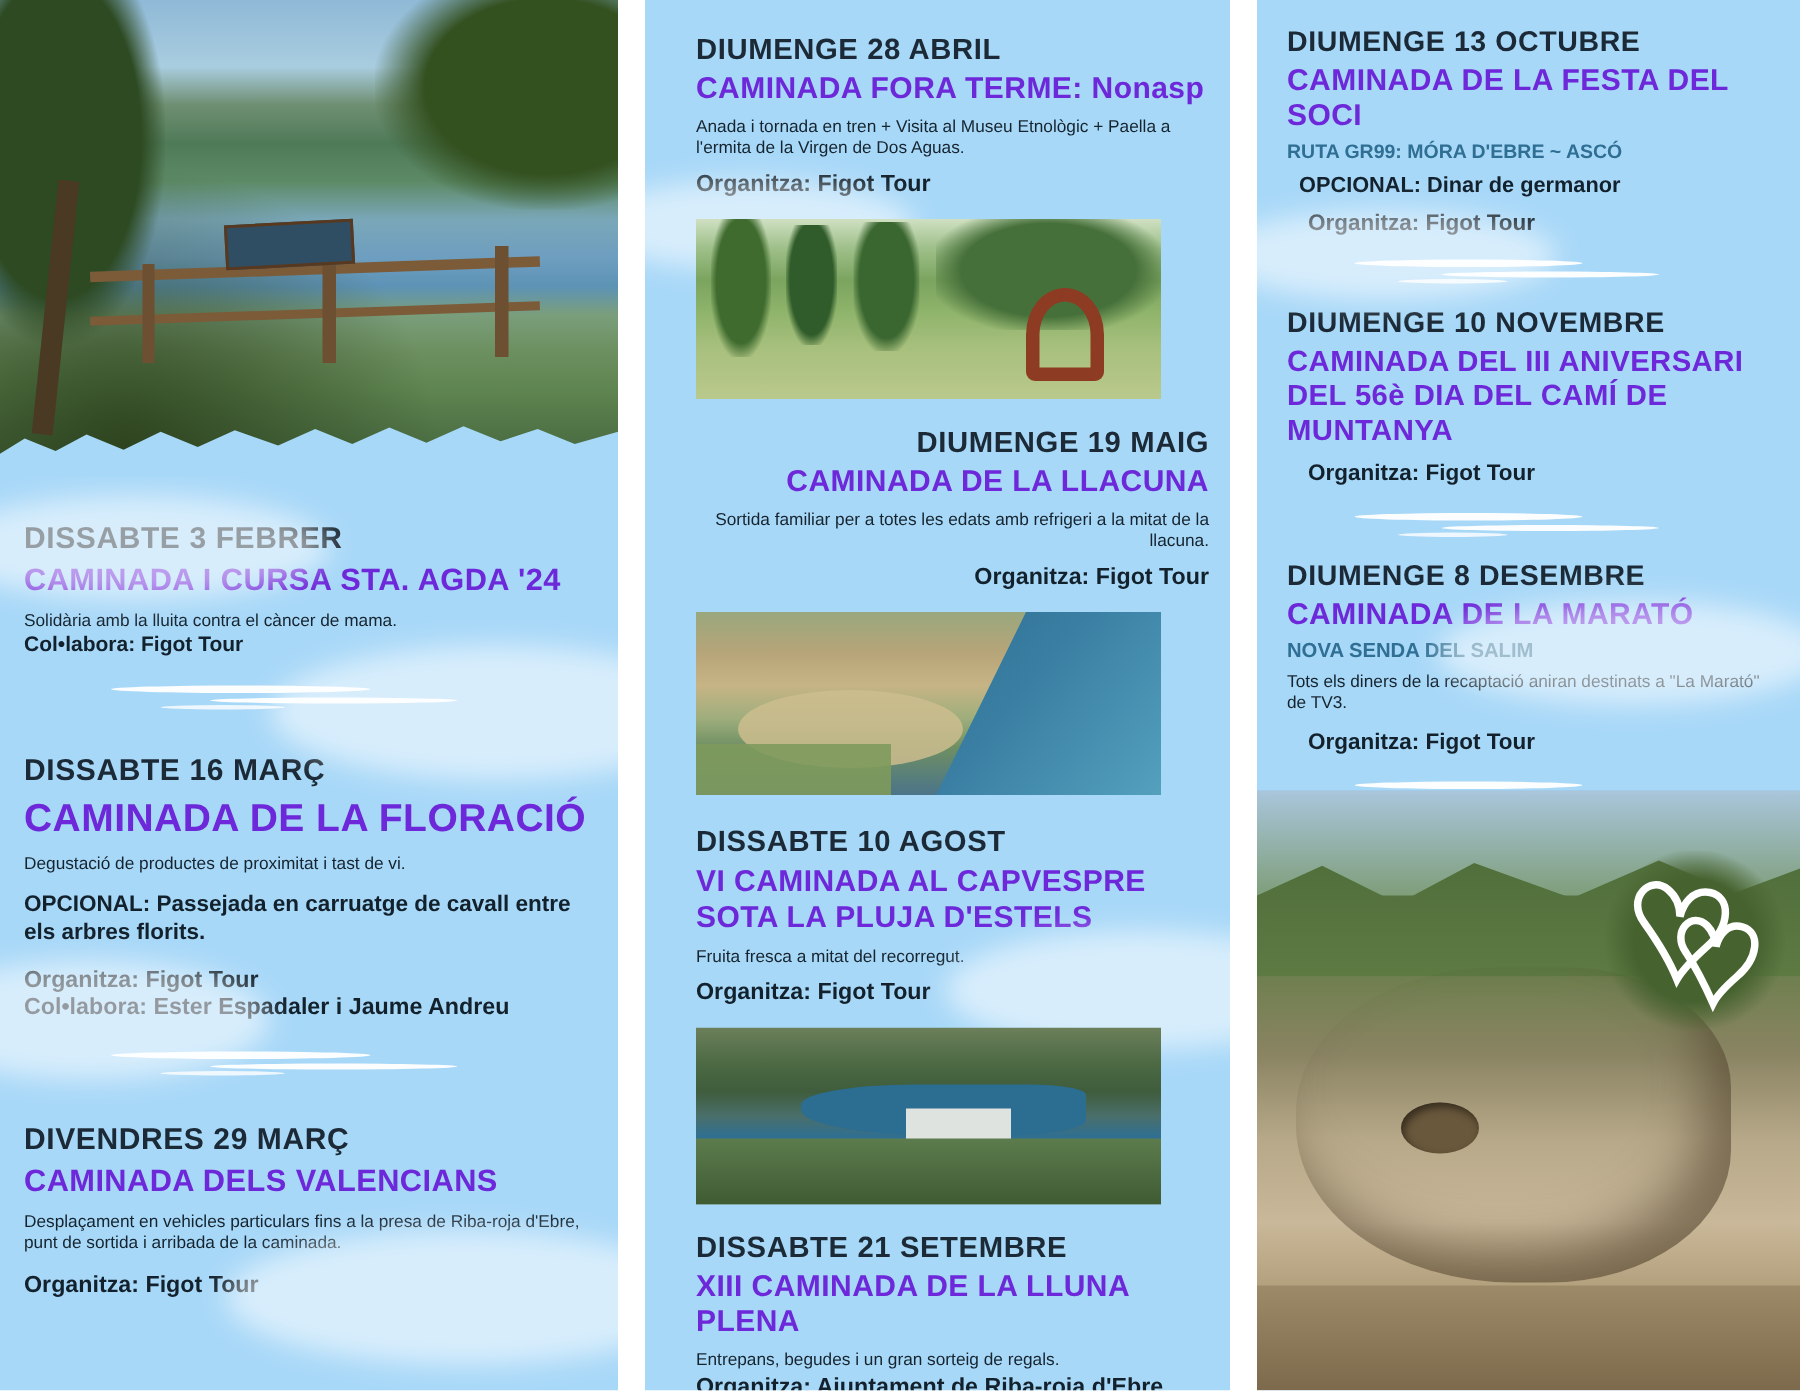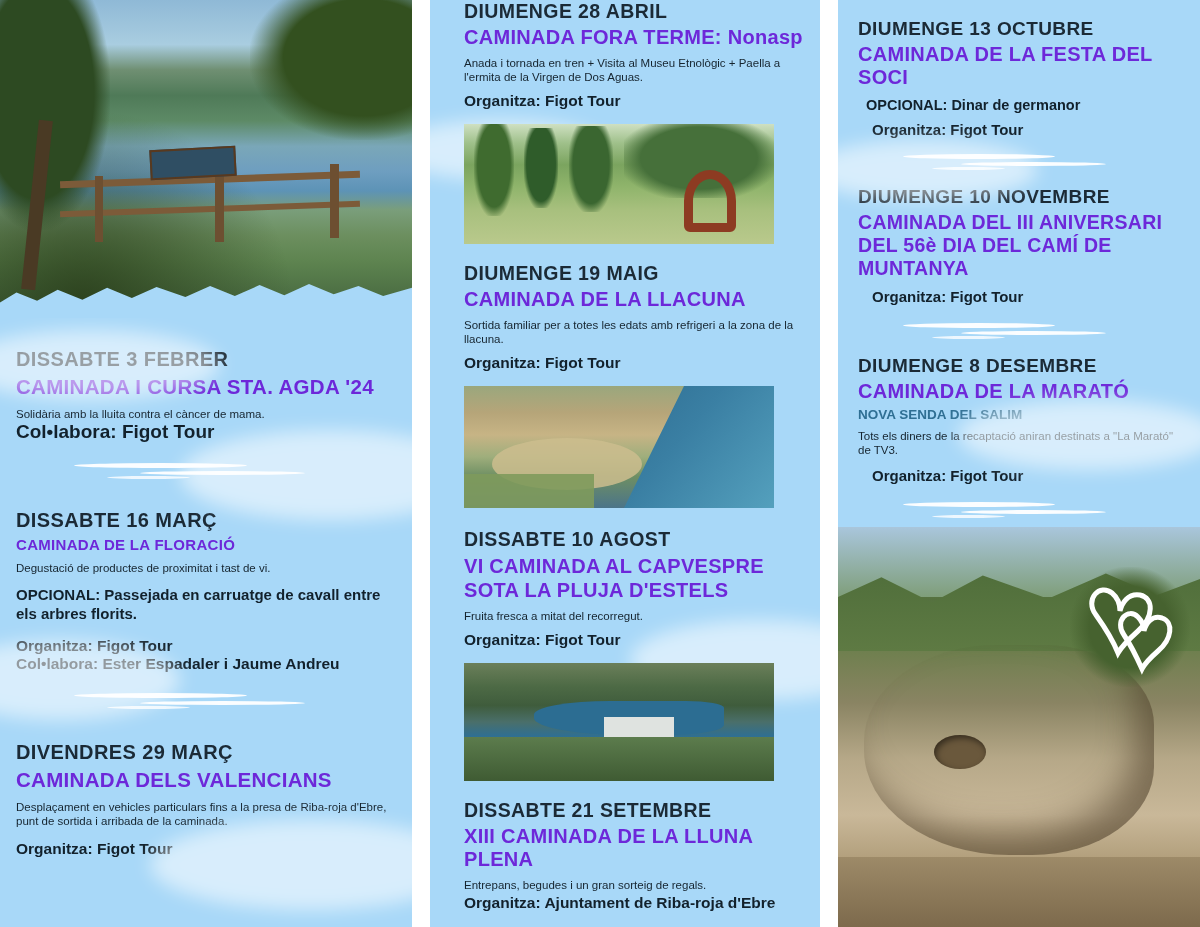--- a/index.html
+++ b/index.html
@@ -118,32 +118,32 @@
       <div style="position:absolute;left:330px;top:164px;width:9px;height:74px;background:#6d4f31;"></div>
 
       <div style="position:absolute;left:150px;top:148px;width:82px;height:26px;background:#2f4e63;border:2px solid #58391f;transform:rotate(-3deg);"></div>
       <div class="tear"></div>
     </div>
 
     <div class="block" style="margin-top:30px;">
       <div class="date" style="font-size:20px;">DISSABTE 3 FEBRER</div>
       <div class="title" style="font-size:20.5px;margin-top:4px;">CAMINADA I CURSA STA. AGDA '24</div>
       <div class="small" style="margin-top:8px;">Solidària amb la lluita contra el càncer de mama.</div>
-      <div class="org" style="font-size:19px;">Col•labora: Figot Tour</div>
+      <div class="org" style="font-size:14px;">Col•labora: Figot Tour</div>
     </div>
 
     <div class="divider">
         <span></span>
         <span></span>
         <span></span>
       </div>
 
     <div class="block" style="margin-top:26px;">
       <div class="date" style="font-size:20px;">DISSABTE 16 MARÇ</div>
-      <div class="title" style="font-size:15px;margin-top:4px;">CAMINADA DE LA FLORACIÓ</div>
+      <div class="title" style="font-size:26px;margin-top:4px;">CAMINADA DE LA FLORACIÓ</div>
       <div class="small" style="margin-top:8px;">Degustació de productes de proximitat i tast de vi.</div>
       <div style="margin-top:10px;font-size:15px;line-height:19px;color:#12212c;font-weight:bold;">
         <span>OPCIONAL:</span>
         <span>Passejada en carruatge de cavall entre els arbres florits.</span>
       </div>
       <div class="org" style="font-size:15.5px;margin-top:14px;">Organitza: Figot Tour</div>
       <div class="org" style="font-size:15.5px;">Col•labora: Ester Espadaler i Jaume Andreu</div>
     </div>
 
     <div class="divider">
@@ -159,40 +159,40 @@
       <div class="org" style="font-size:15.5px;margin-top:12px;">Organitza: Figot Tour</div>
     </div>
   </div>
 
   <div class="col-gap"></div>
 
   <div class="col col-mid">
     <div class="cloud" style="left:-40px;top:120px;width:220px;height:60px;"></div>
     <div class="cloud" style="left:200px;top:620px;width:260px;height:80px;"></div>
 
-    <div class="block" style="padding-left:34px;padding-right:10px;">
+    <div class="block" style="margin-top:22px;padding-left:34px;padding-right:10px;">
       <div class="date" style="font-size:19.5px;">DIUMENGE 28 ABRIL</div>
       <div class="title" style="font-size:20px;margin-top:3px;">CAMINADA FORA TERME: Nonasp</div>
       <div class="small" style="margin-top:7px;">Anada i tornada en tren + Visita al Museu Etnològic + Paella a l'ermita de la Virgen de Dos Aguas.</div>
       <div class="org" style="font-size:15.5px;margin-top:8px;">Organitza: Figot Tour</div>
     </div>
 
     <div class="photo" style="margin:14px 0 0 34px;width:310px;height:120px;">
       <div class="photo-inner" style="background:linear-gradient(to bottom,#cfe0c2 0%,#9fc08a 16%,#7ba45f 34%,#8fb46b 52%,#a8c07e 72%,#b9c98c 100%);"></div>
       <div style="position:absolute;left:10px;top:0;width:40px;height:92px;background:radial-gradient(ellipse at 50% 45%,#3f6b2f 0%,#3f6b2f 58%,rgba(63,107,47,0) 75%);"></div>
       <div style="position:absolute;left:60px;top:4px;width:34px;height:80px;background:radial-gradient(ellipse at 50% 45%,#2f5c2a 0%,#2f5c2a 60%,rgba(47,92,42,0) 76%);"></div>
       <div style="position:absolute;left:105px;top:2px;width:44px;height:86px;background:radial-gradient(ellipse at 50% 45%,#3a6630 0%,#3a6630 58%,rgba(58,102,48,0) 76%);"></div>
       <div style="position:absolute;left:160px;top:-6px;width:150px;height:80px;background:radial-gradient(ellipse at 50% 50%,#46703a 0%,#46703a 55%,rgba(70,112,58,0) 78%);"></div>
       <div style="position:absolute;left:220px;top:46px;width:34px;height:44px;border:9px solid #8d3b22;border-radius:50% 50% 6px 6px;"></div>
     </div>
 
-    <div class="block" style="margin-top:18px;padding-left:34px;padding-right:14px;">
+    <div class="block" style="margin-top:18px;padding-left:34px;padding-right:14px;text-align:right;">
       <div class="date" style="font-size:19.5px;">DIUMENGE 19 MAIG</div>
       <div class="title" style="font-size:20px;margin-top:3px;">CAMINADA DE LA LLACUNA</div>
-      <div class="small" style="margin-top:7px;">Sortida familiar per a totes les edats amb refrigeri a la zona de la llacuna.</div>
+      <div class="small" style="margin-top:7px;">Sortida familiar per a totes les edats amb refrigeri a la mitat de la llacuna.</div>
       <div class="org" style="font-size:15.5px;margin-top:8px;">Organitza: Figot Tour</div>
     </div>
 
     <div class="photo" style="margin:14px 0 0 34px;width:310px;height:122px;">
       <div class="photo-inner" style="background:linear-gradient(to bottom,#9aa77d 0%,#b6a579 22%,#c7b485 40%,#9fae7c 58%,#6e8f63 74%,#4b7489 100%);"></div>
       <div style="position:absolute;right:0;top:0;width:150px;height:122px;background:linear-gradient(130deg,#2f6f94 0%,#3a7fa3 40%,#54a0bd 100%);clip-path:polygon(40% 0,100% 0,100% 100%,0 100%,18% 55%);"></div>
       <div style="position:absolute;left:28px;top:52px;width:150px;height:52px;background:#cdbd8e;border-radius:50%;opacity:.85;"></div>
       <div style="position:absolute;left:0;bottom:0;width:130px;height:34px;background:#7e9a5c;opacity:.9;"></div>
     </div>
 
@@ -221,20 +221,21 @@
 
   <div class="col-gap"></div>
 
   <div class="col col-right">
     <div class="cloud" style="left:-30px;top:140px;width:230px;height:60px;"></div>
     <div class="cloud" style="left:120px;top:400px;width:260px;height:70px;"></div>
 
     <div class="block" style="margin-top:18px;padding-left:20px;padding-right:12px;">
       <div class="date" style="font-size:19px;">DIUMENGE 13 OCTUBRE</div>
       <div class="title" style="font-size:20px;margin-top:3px;">CAMINADA DE LA FESTA DEL SOCI</div>
+      <div style="font-size:13px;font-weight:bold;color:#2f6f94;margin-top:4px;">RUTA GR99: MÓRA D'EBRE ~ ASCÓ</div>
       <div style="font-size:14.5px;font-weight:bold;color:#12212c;margin-top:8px;padding-left:8px;">
         <span>OPCIONAL:</span>
         <span>Dinar de germanor</span>
       </div>
       <div class="org" style="font-size:15px;margin-top:8px;padding-left:14px;">Organitza: Figot Tour</div>
     </div>
 
     <div class="divider" style="margin-top:10px;">
         <span></span>
         <span></span>

